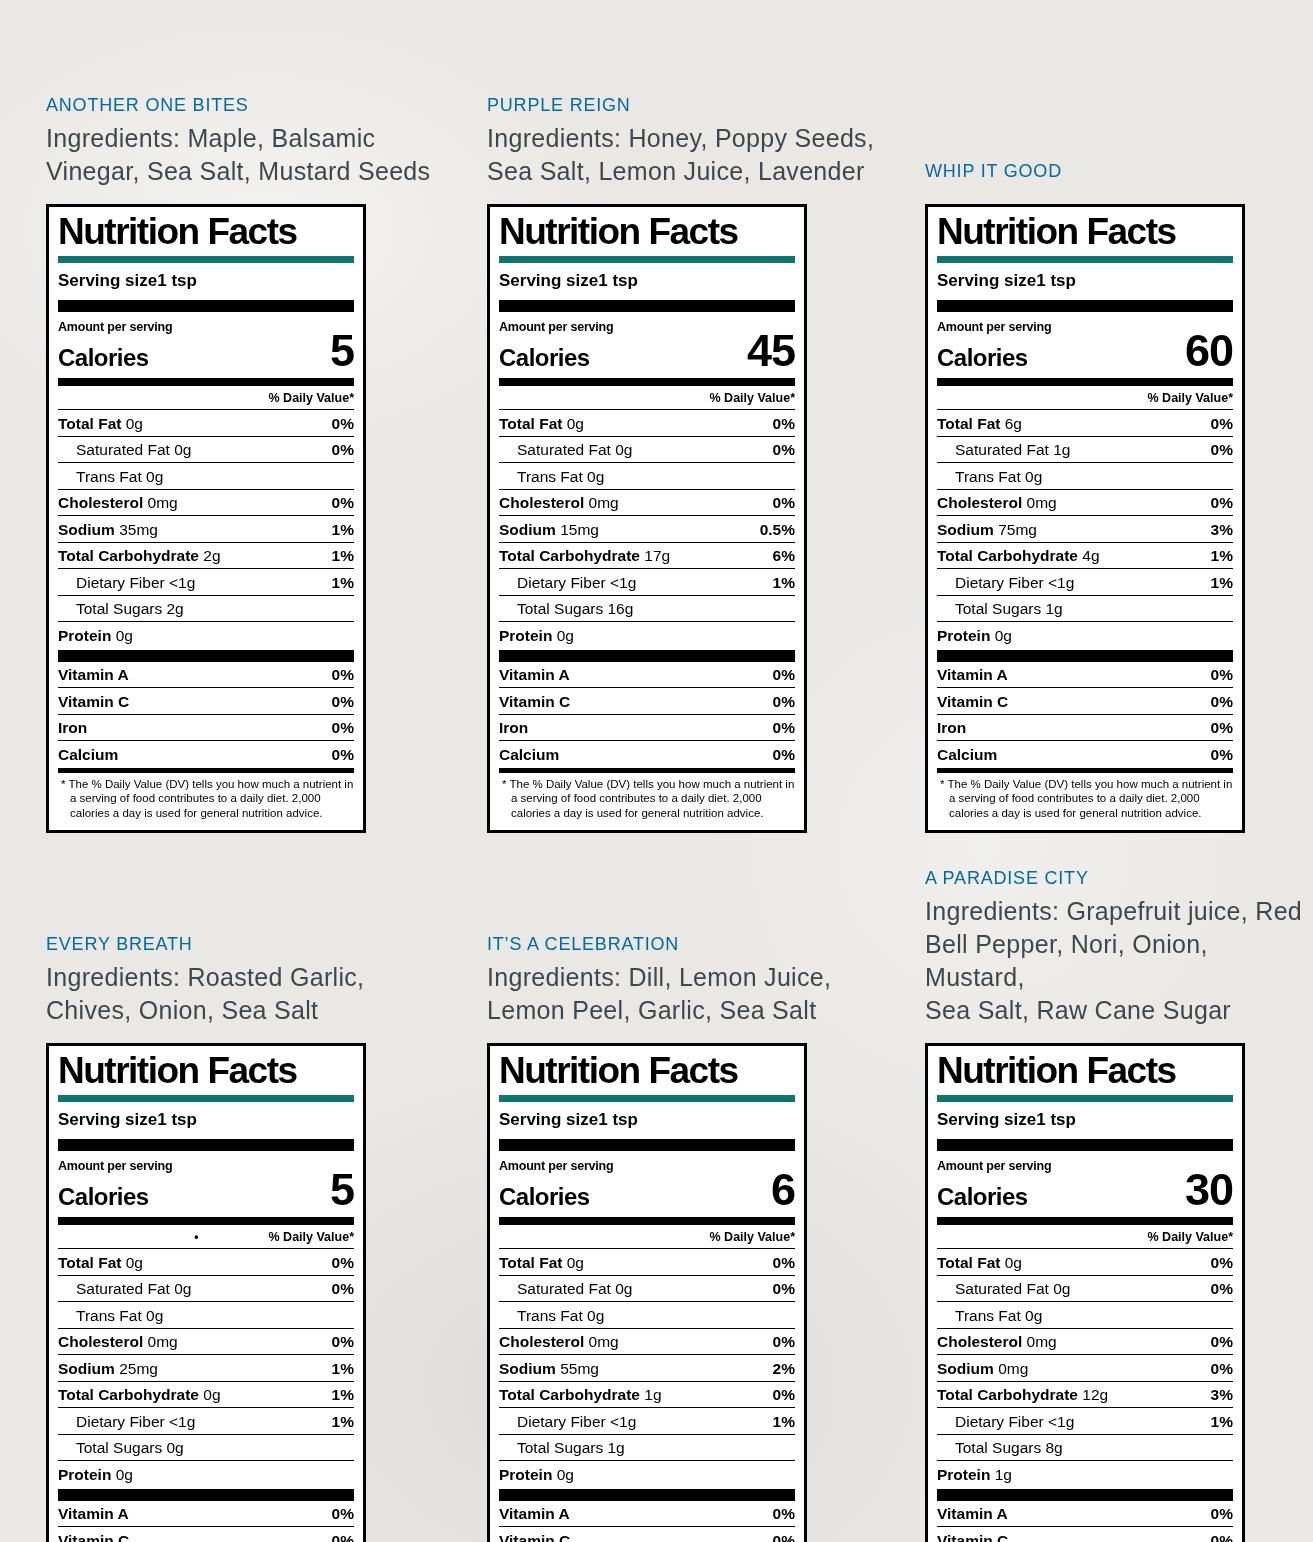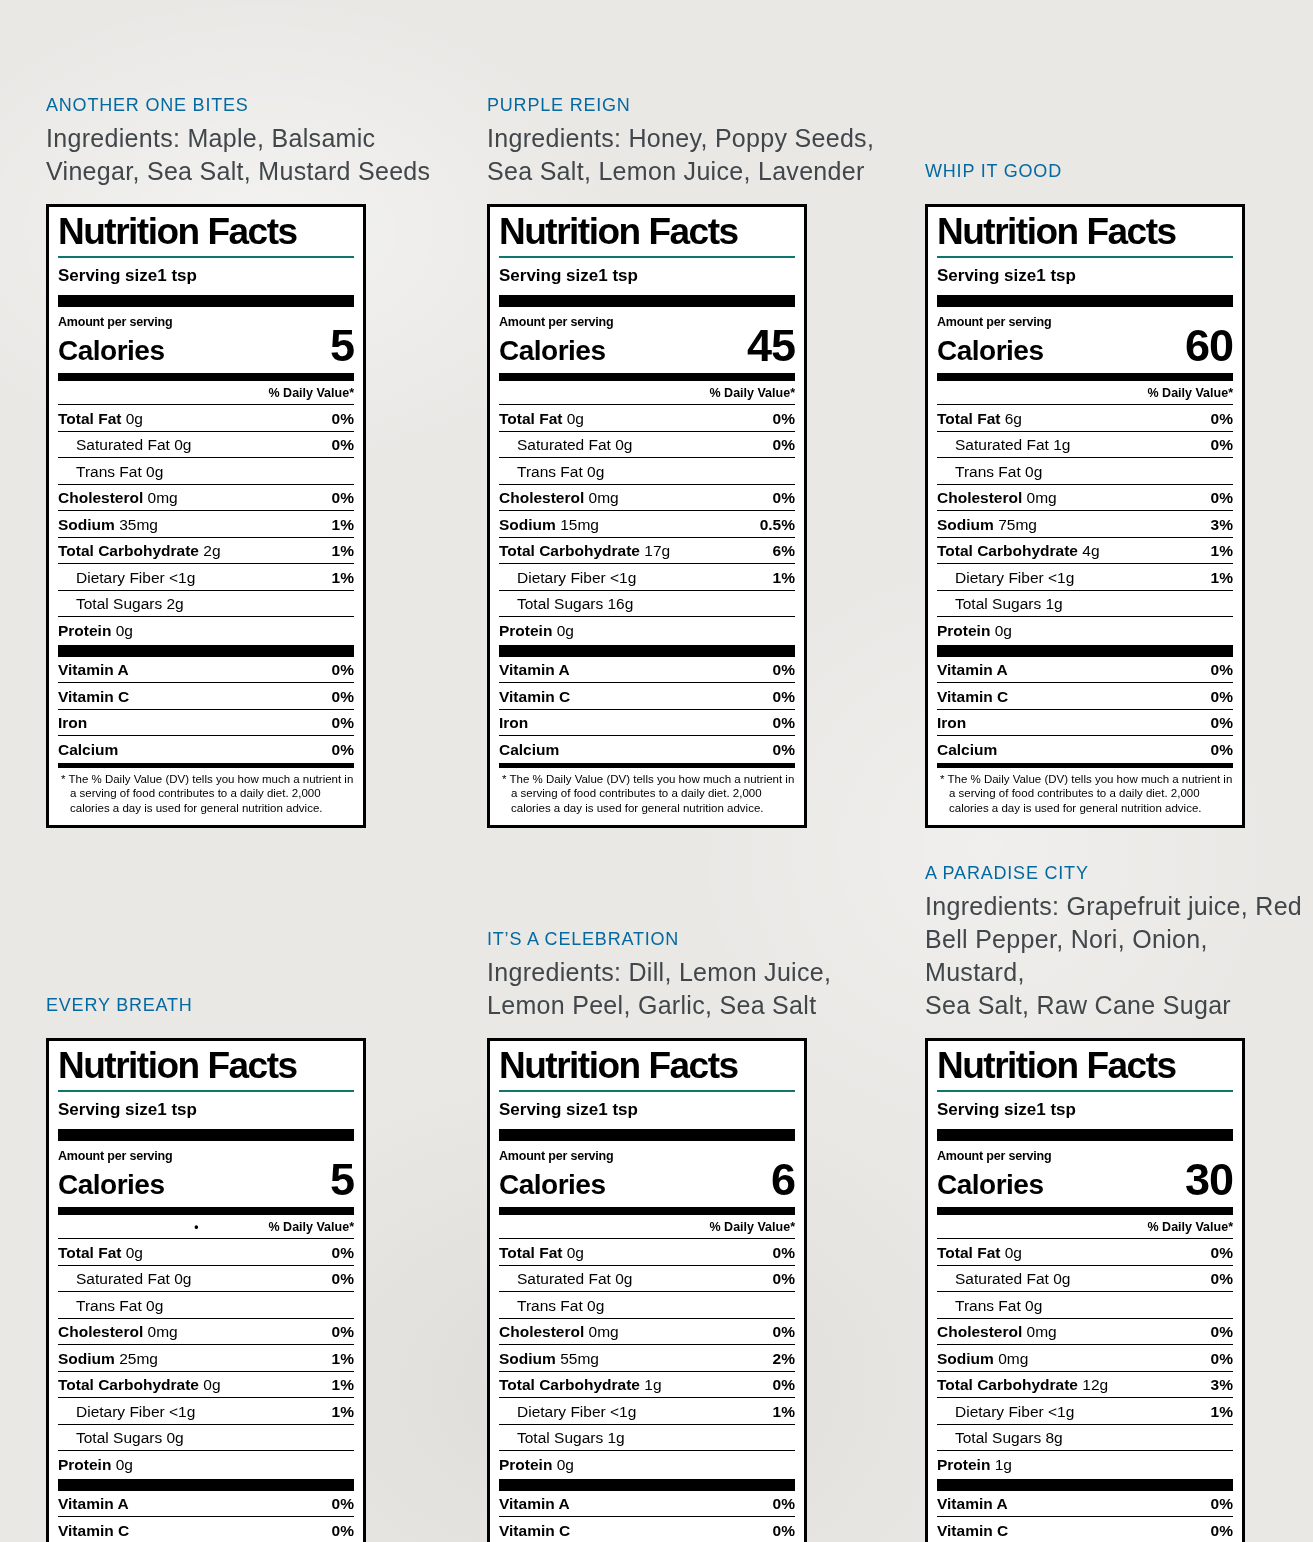--- a/index.html
+++ b/index.html
@@ -36,39 +36,39 @@
   
   .nf{
     width:320px;box-sizing:border-box;
     background:#fff;border:3.5px solid #000;
     padding:4px 9px 8px 9px;
     color:#000;
   }
   .nf-title{
     font-size:37px;font-weight:900;letter-spacing:-1.5px;
     line-height:42px;
-    border-bottom:2px solid #0f766e;
+    border-bottom:7px solid #0f766e;
     padding-bottom:3px;
   }
   .nf-serving{
     display:flex;justify-content:flex-start;
     font-size:17px;font-weight:700;
     padding:8px 0 9px 0;
   }
   .bar{background:#000;}
   .bar-thick{height:12px;}
   .bar-med{height:8px;margin-top:2px;}
   .bar-thick2{height:12px;margin-top:2px;}
   .bar-small{height:5px;margin-top:1px;}
   .aps{font-size:12.5px;font-weight:700;padding-top:8px;letter-spacing:-0.2px;}
   .cal-row{
     display:flex;justify-content:space-between;align-items:flex-end;
     padding-bottom:4px;margin-top:-4px;
   }
-  .cal-label{font-size:28px;font-weight:900;letter-spacing:-0.5px;}
+  .cal-label{font-size:24px;font-weight:900;letter-spacing:-0.5px;}
   .cal-value{font-size:45px;font-weight:900;line-height:42px;letter-spacing:-1px;}
   .dv-header{
     position:relative;
     display:flex;justify-content:flex-end;
     font-size:12.5px;font-weight:700;
     padding:5px 0 4px 0;
     border-bottom:1px solid #000;
   }
   .dv-bullet{position:absolute;left:46%;top:5px;font-size:12px;}
   .nf-row{
@@ -346,20 +346,22 @@
           </div>
         </div>
       <div class="bar bar-small"></div>
       <div class="nf-footnote">* The % Daily Value (DV) tells you how much a nutrient in a serving of food contributes to a daily diet. 2,000 calories a day is used for general nutrition advice.</div>
     </div>
   </div>
 
   <div class="cell">
     <div class="cell-header">
       <div class="product-title">EVERY BREATH</div>
+      <div class="product-ingredients">Ingredients: Roasted Garlic,
+Chives, Onion, Sea Salt</div>
     </div>
     <div class="nf">
       <div class="nf-title">Nutrition Facts</div>
       <div class="nf-serving">
         <span>Serving size</span>
         <span>1 tsp</span>
       </div>
       <div class="bar bar-thick"></div>
       <div class="aps">Amount per serving</div>
       <div class="cal-row">

